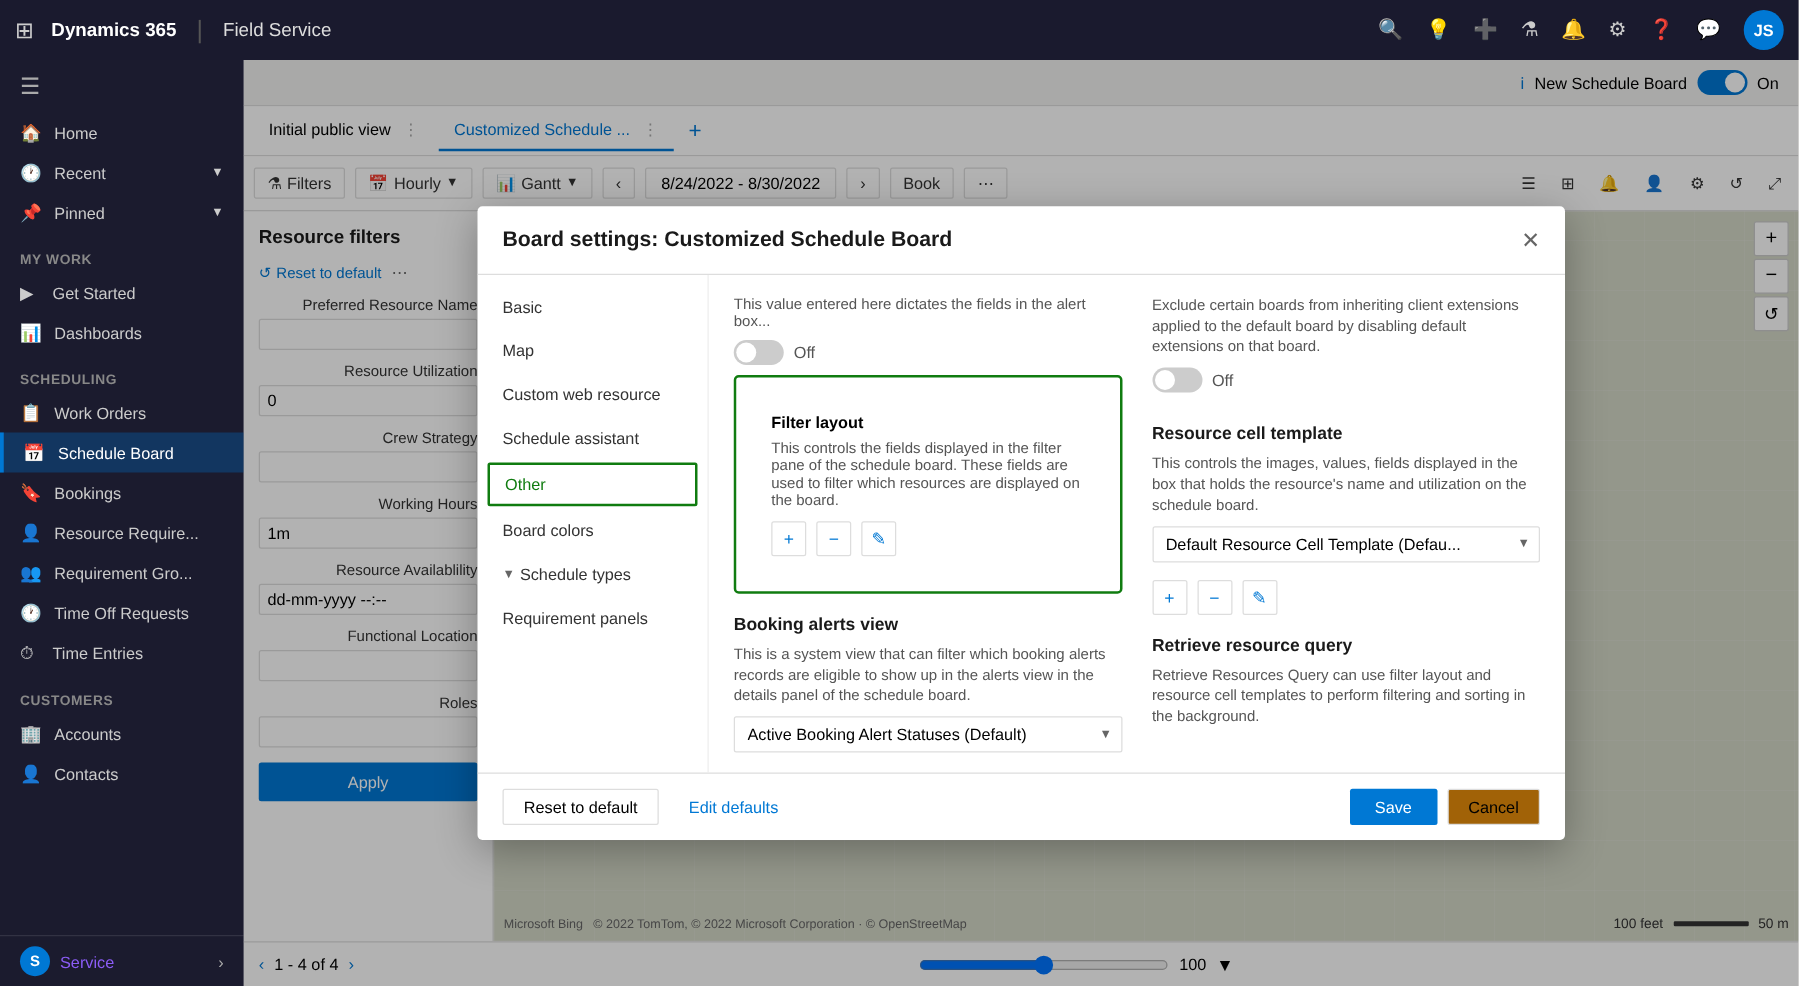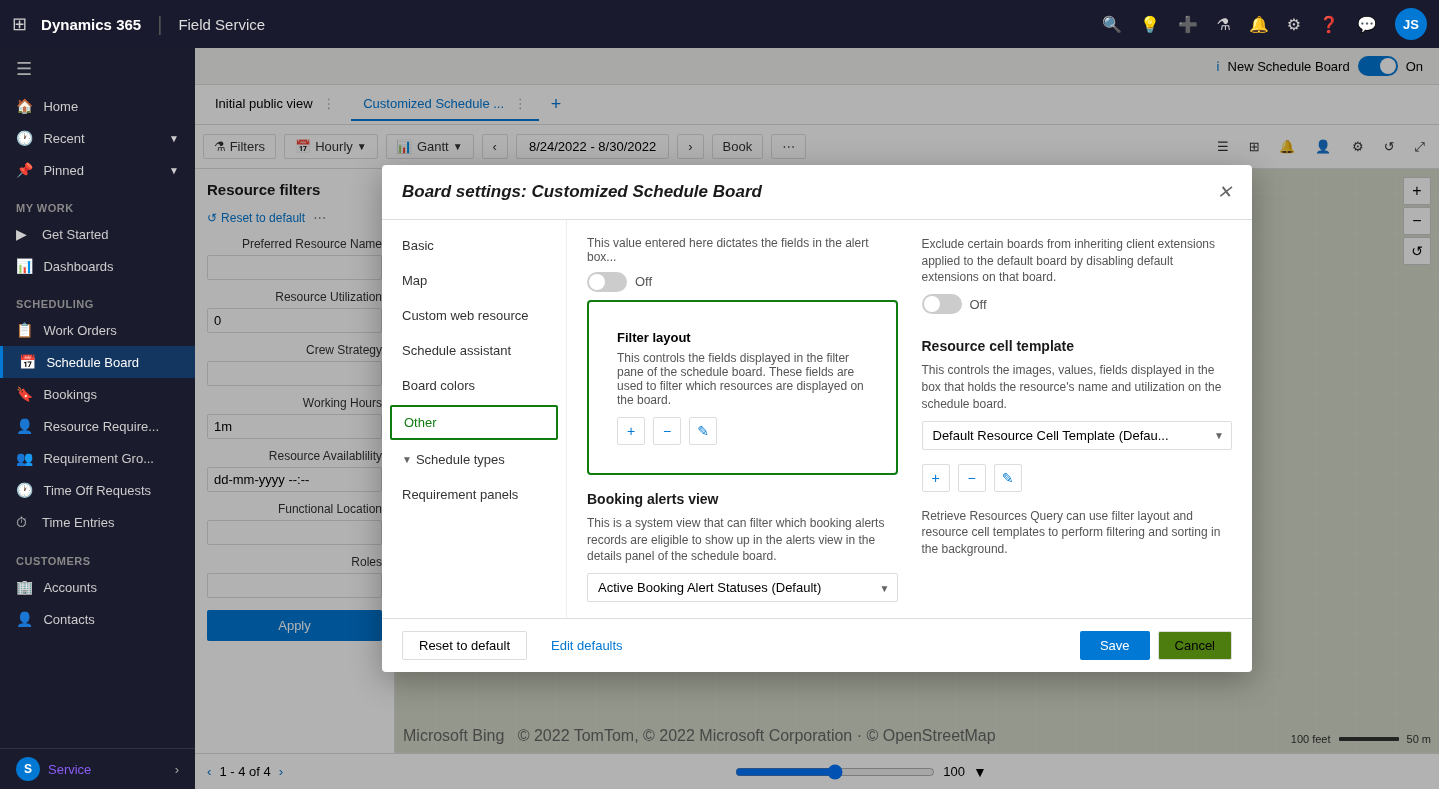--- a/index.html
+++ b/index.html
@@ -155,21 +155,20 @@
       display: flex;
       flex-direction: column;
       overflow: hidden;
     }
     .modal-header {
       display: flex;
       align-items: center;
       justify-content: space-between;
       padding: 16px 20px;
       border-bottom: 1px solid #ddd;
-      font-style: italic;
     }
     .modal-header h2 { font-size: 17px; font-weight: 600; color: #1a1a1a; }
     .modal-close { cursor: pointer; color: #666; font-size: 18px; }
     .modal-body { display: flex; flex: 1; overflow: hidden; }
 
     
     .modal-nav {
       width: 185px;
       border-right: 1px solid #eee;
       padding: 8px 0;
@@ -243,21 +242,21 @@
       display: flex;
       align-items: center;
       gap: 12px;
       justify-content: space-between;
     }
     .footer-left { display: flex; gap: 12px; }
     .footer-right { display: flex; gap: 8px; }
     .btn-reset { border: 1px solid #ddd; background: white; padding: 6px 16px; border-radius: 2px; cursor: pointer; font-size: 13px; }
     .btn-edit { border: none; background: none; padding: 6px 12px; color: #0078d4; cursor: pointer; font-size: 13px; }
     .btn-save { background: #0078d4; color: white; border: none; padding: 6px 20px; border-radius: 2px; cursor: pointer; font-size: 13px; }
-    .btn-cancel { border: 1px solid #ddd; background: #4d7c0f; padding: 6px 16px; border-radius: 2px; cursor: pointer; font-size: 13px; }
+    .btn-cancel { border: 1px solid #ddd; background: #a16207; padding: 6px 16px; border-radius: 2px; cursor: pointer; font-size: 13px; }
   </style>
 </head>
 <body>
 
 <div class="top-nav">
   <span class="waffle">⊞</span>
   <span class="app-name">Dynamics 365</span>
   <span class="separator">|</span>
   <span class="module-name">Field Service</span>
   <div class="top-nav-right">
@@ -423,21 +422,21 @@
         <div class="field-label">Resource Availablility</div>
         <input class="field-input" type="text" value="dd-mm-yyyy --:--" style="">
         <div class="field-label">Functional Location</div>
         <input class="field-input" type="text" value="" style="">
         <div class="field-label">Roles</div>
         <input class="field-input" type="text" value="" style="">
         <button class="apply-btn">Apply</button>
       </div>
 
       <div class="map-bg">
-        <div style="position:absolute;bottom:8px;left:8px;font-size:16px;color:#666;">Microsoft Bing &nbsp; © 2022 TomTom, © 2022 Microsoft Corporation · © OpenStreetMap</div>
+        <div style="position:absolute;bottom:8px;left:8px;font-size:10px;color:#666;">Microsoft Bing &nbsp; © 2022 TomTom, © 2022 Microsoft Corporation · © OpenStreetMap</div>
         <div style="position:absolute;bottom:8px;right:8px;display:flex;align-items:center;gap:8px;">
           <span style="font-size:11px;color:#333;">100 feet</span>
           <div style="width:60px;height:4px;background:#333;border-radius:1px;"></div>
           <span style="font-size:11px;color:#333;">50 m</span>
         </div>
 
         <div style="position:absolute;top:8px;right:8px;display:flex;flex-direction:column;gap:2px;">
           <button style="width:28px;height:28px;background:white;border:1px solid #ccc;border-radius:2px;cursor:pointer;font-size:16px;">+</button>
           <button style="width:28px;height:28px;background:white;border:1px solid #ccc;border-radius:2px;cursor:pointer;font-size:16px;">−</button>
           <button style="width:28px;height:28px;background:white;border:1px solid #ccc;border-radius:2px;cursor:pointer;font-size:14px;">↺</button>
@@ -474,25 +473,25 @@
             </div>
             <div class="modal-nav-item">
               <span>Map</span>
             </div>
             <div class="modal-nav-item">
               <span>Custom web resource</span>
             </div>
             <div class="modal-nav-item">
               <span>Schedule assistant</span>
             </div>
+            <div class="modal-nav-item active">
+              <span>Other</span>
+            </div>
             <div class="modal-nav-item">
               <span>Board colors</span>
-            </div>
-            <div class="modal-nav-item active">
-              <span>Other</span>
             </div>
             <div class="modal-nav-item" style="display:flex;align-items:center;gap:4px;">
               <span style="font-size:10px;color:#666;">▼</span>
               <span>Schedule types</span>
             </div>
             <div class="modal-nav-item">
               <span>Requirement panels</span>
             </div>
           </div>
 
@@ -545,20 +544,21 @@
                   </select>
                 </div>
                 <div class="icon-row">
                   <button class="icon-btn">+</button>
                   <button class="icon-btn">−</button>
                   <button class="icon-btn">✎</button>
                 </div>
               </div>
 
               <div class="modal-section" style="margin-top:16px;">
+                <h4>Retrieve resource query</h4>
                 <p>Retrieve Resources Query can use filter layout and resource cell templates to perform filtering and sorting in the background.</p>
               </div>
             </div>
           </div>
         </div>
 
         <div class="modal-footer">
           <div class="footer-left">
             <button class="btn-reset">Reset to default</button>
             <button class="btn-edit">Edit defaults</button>

